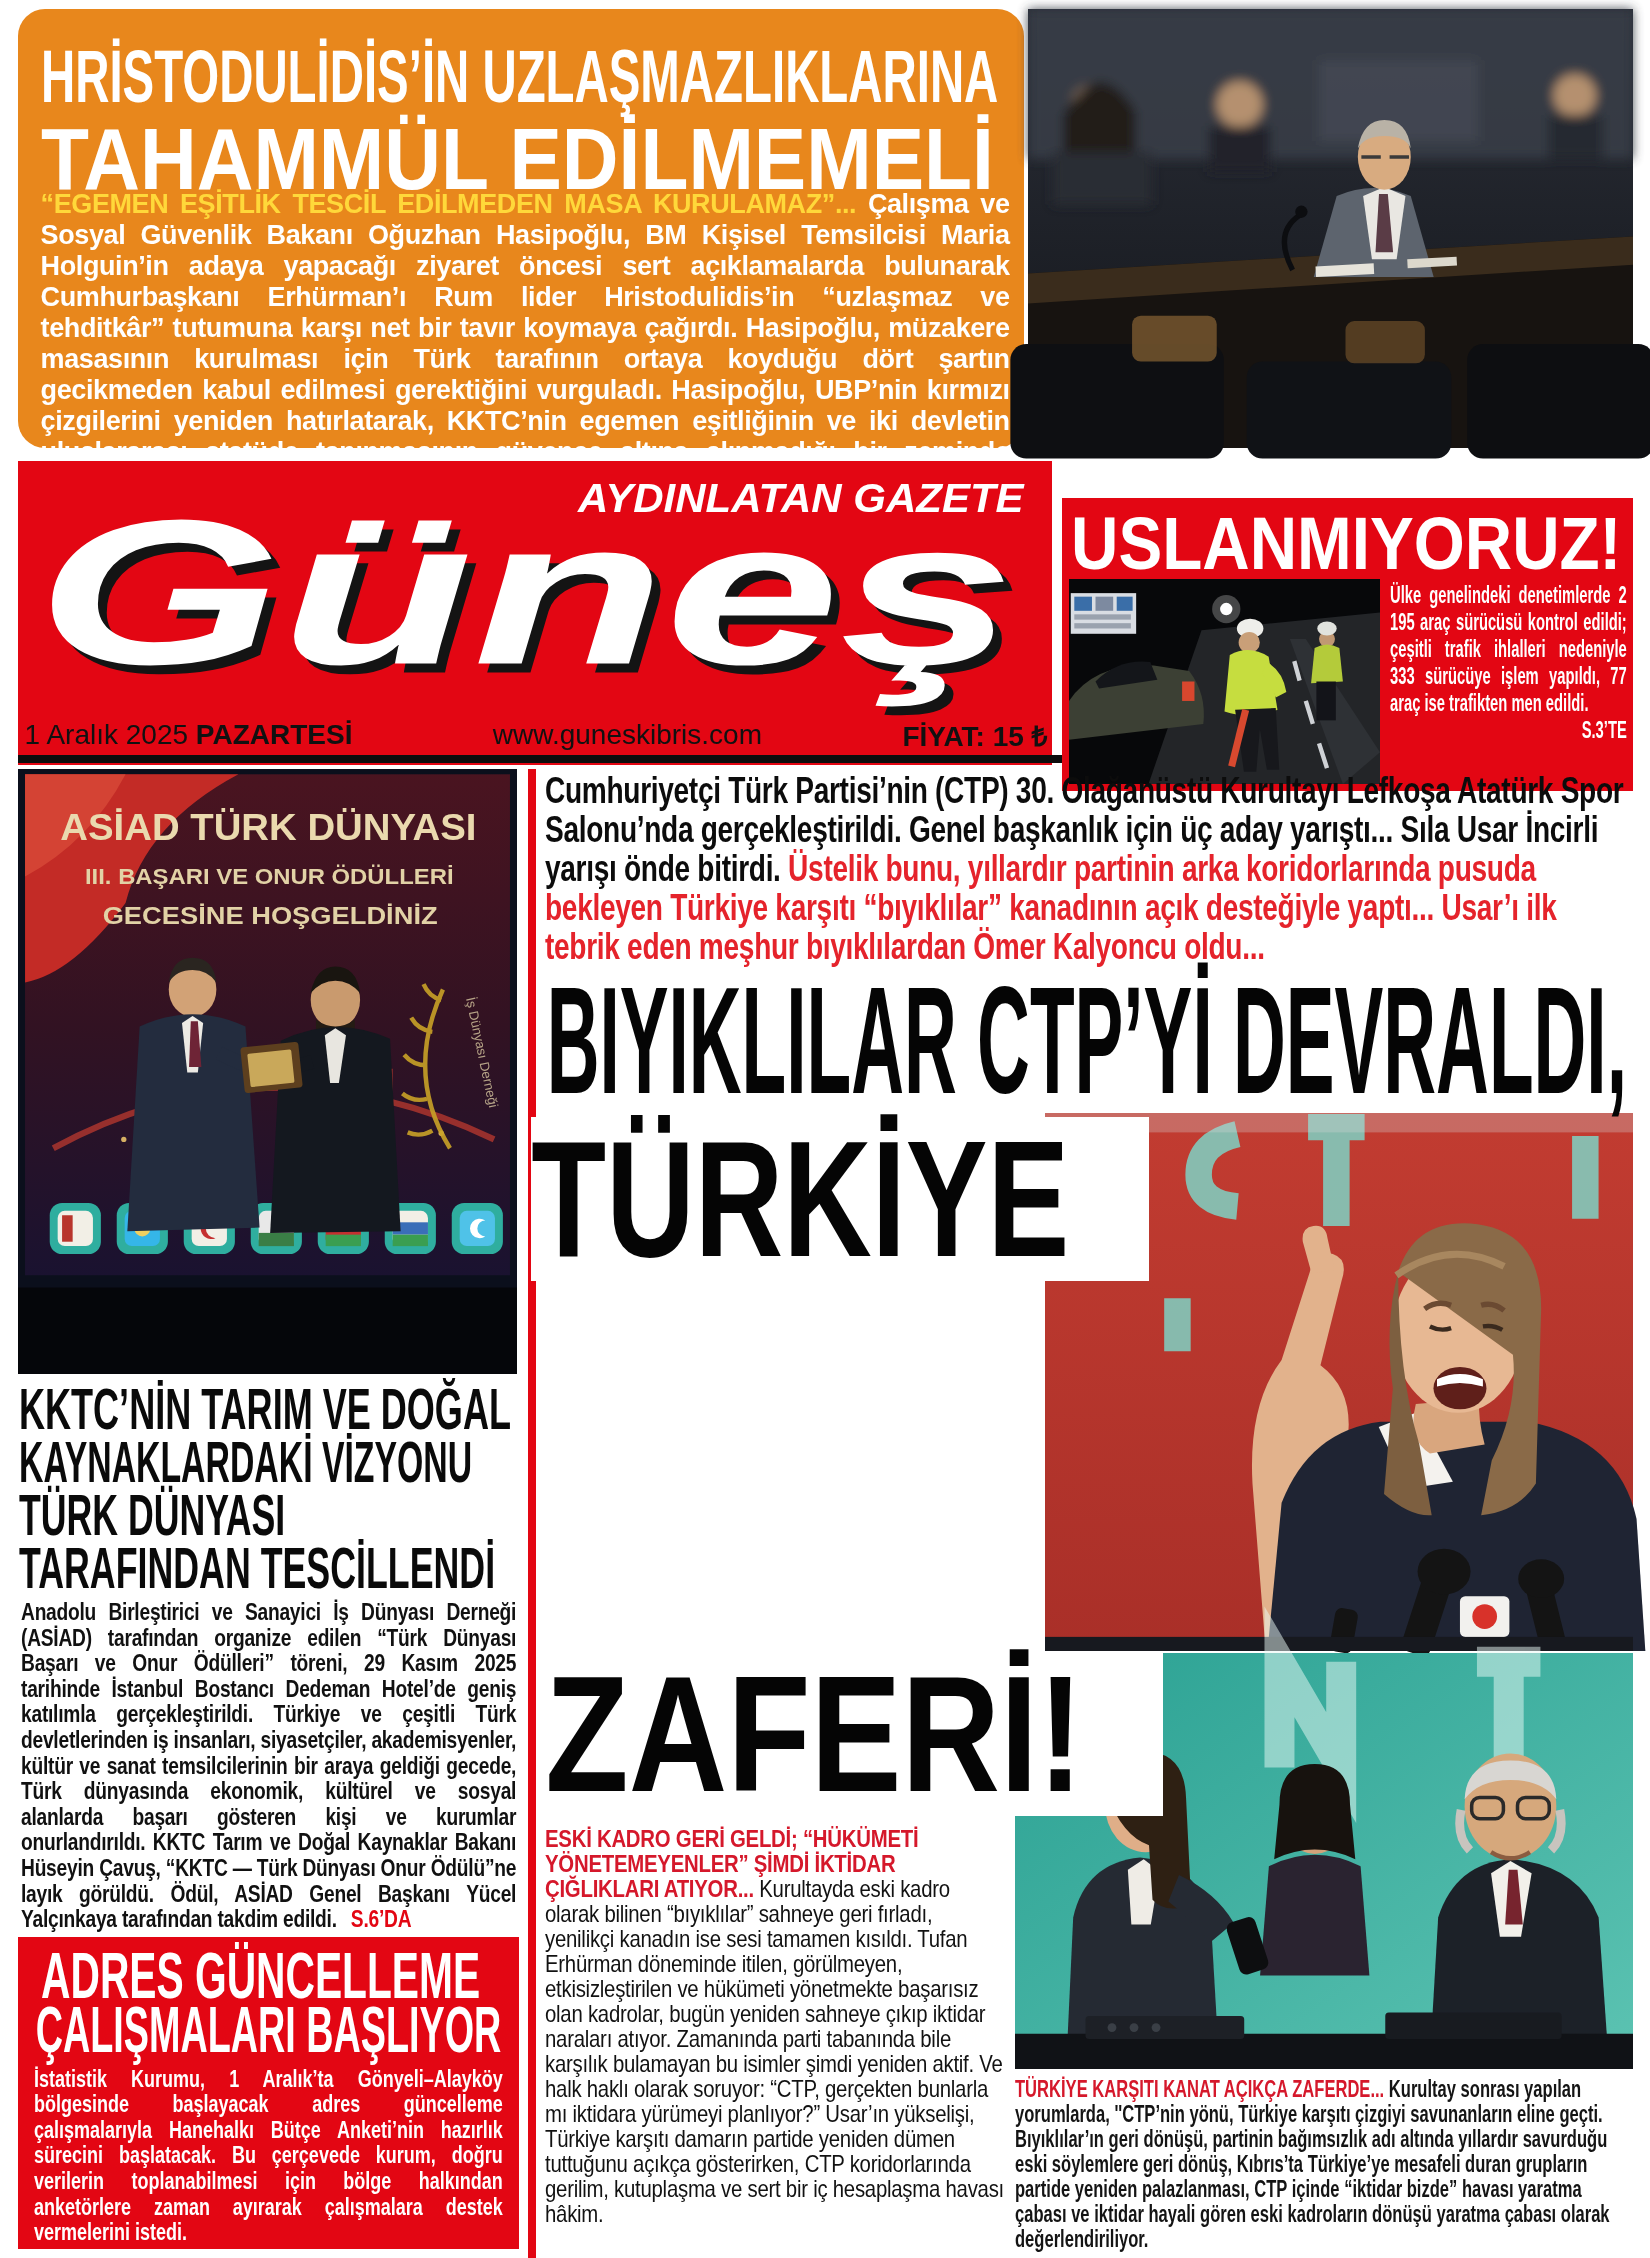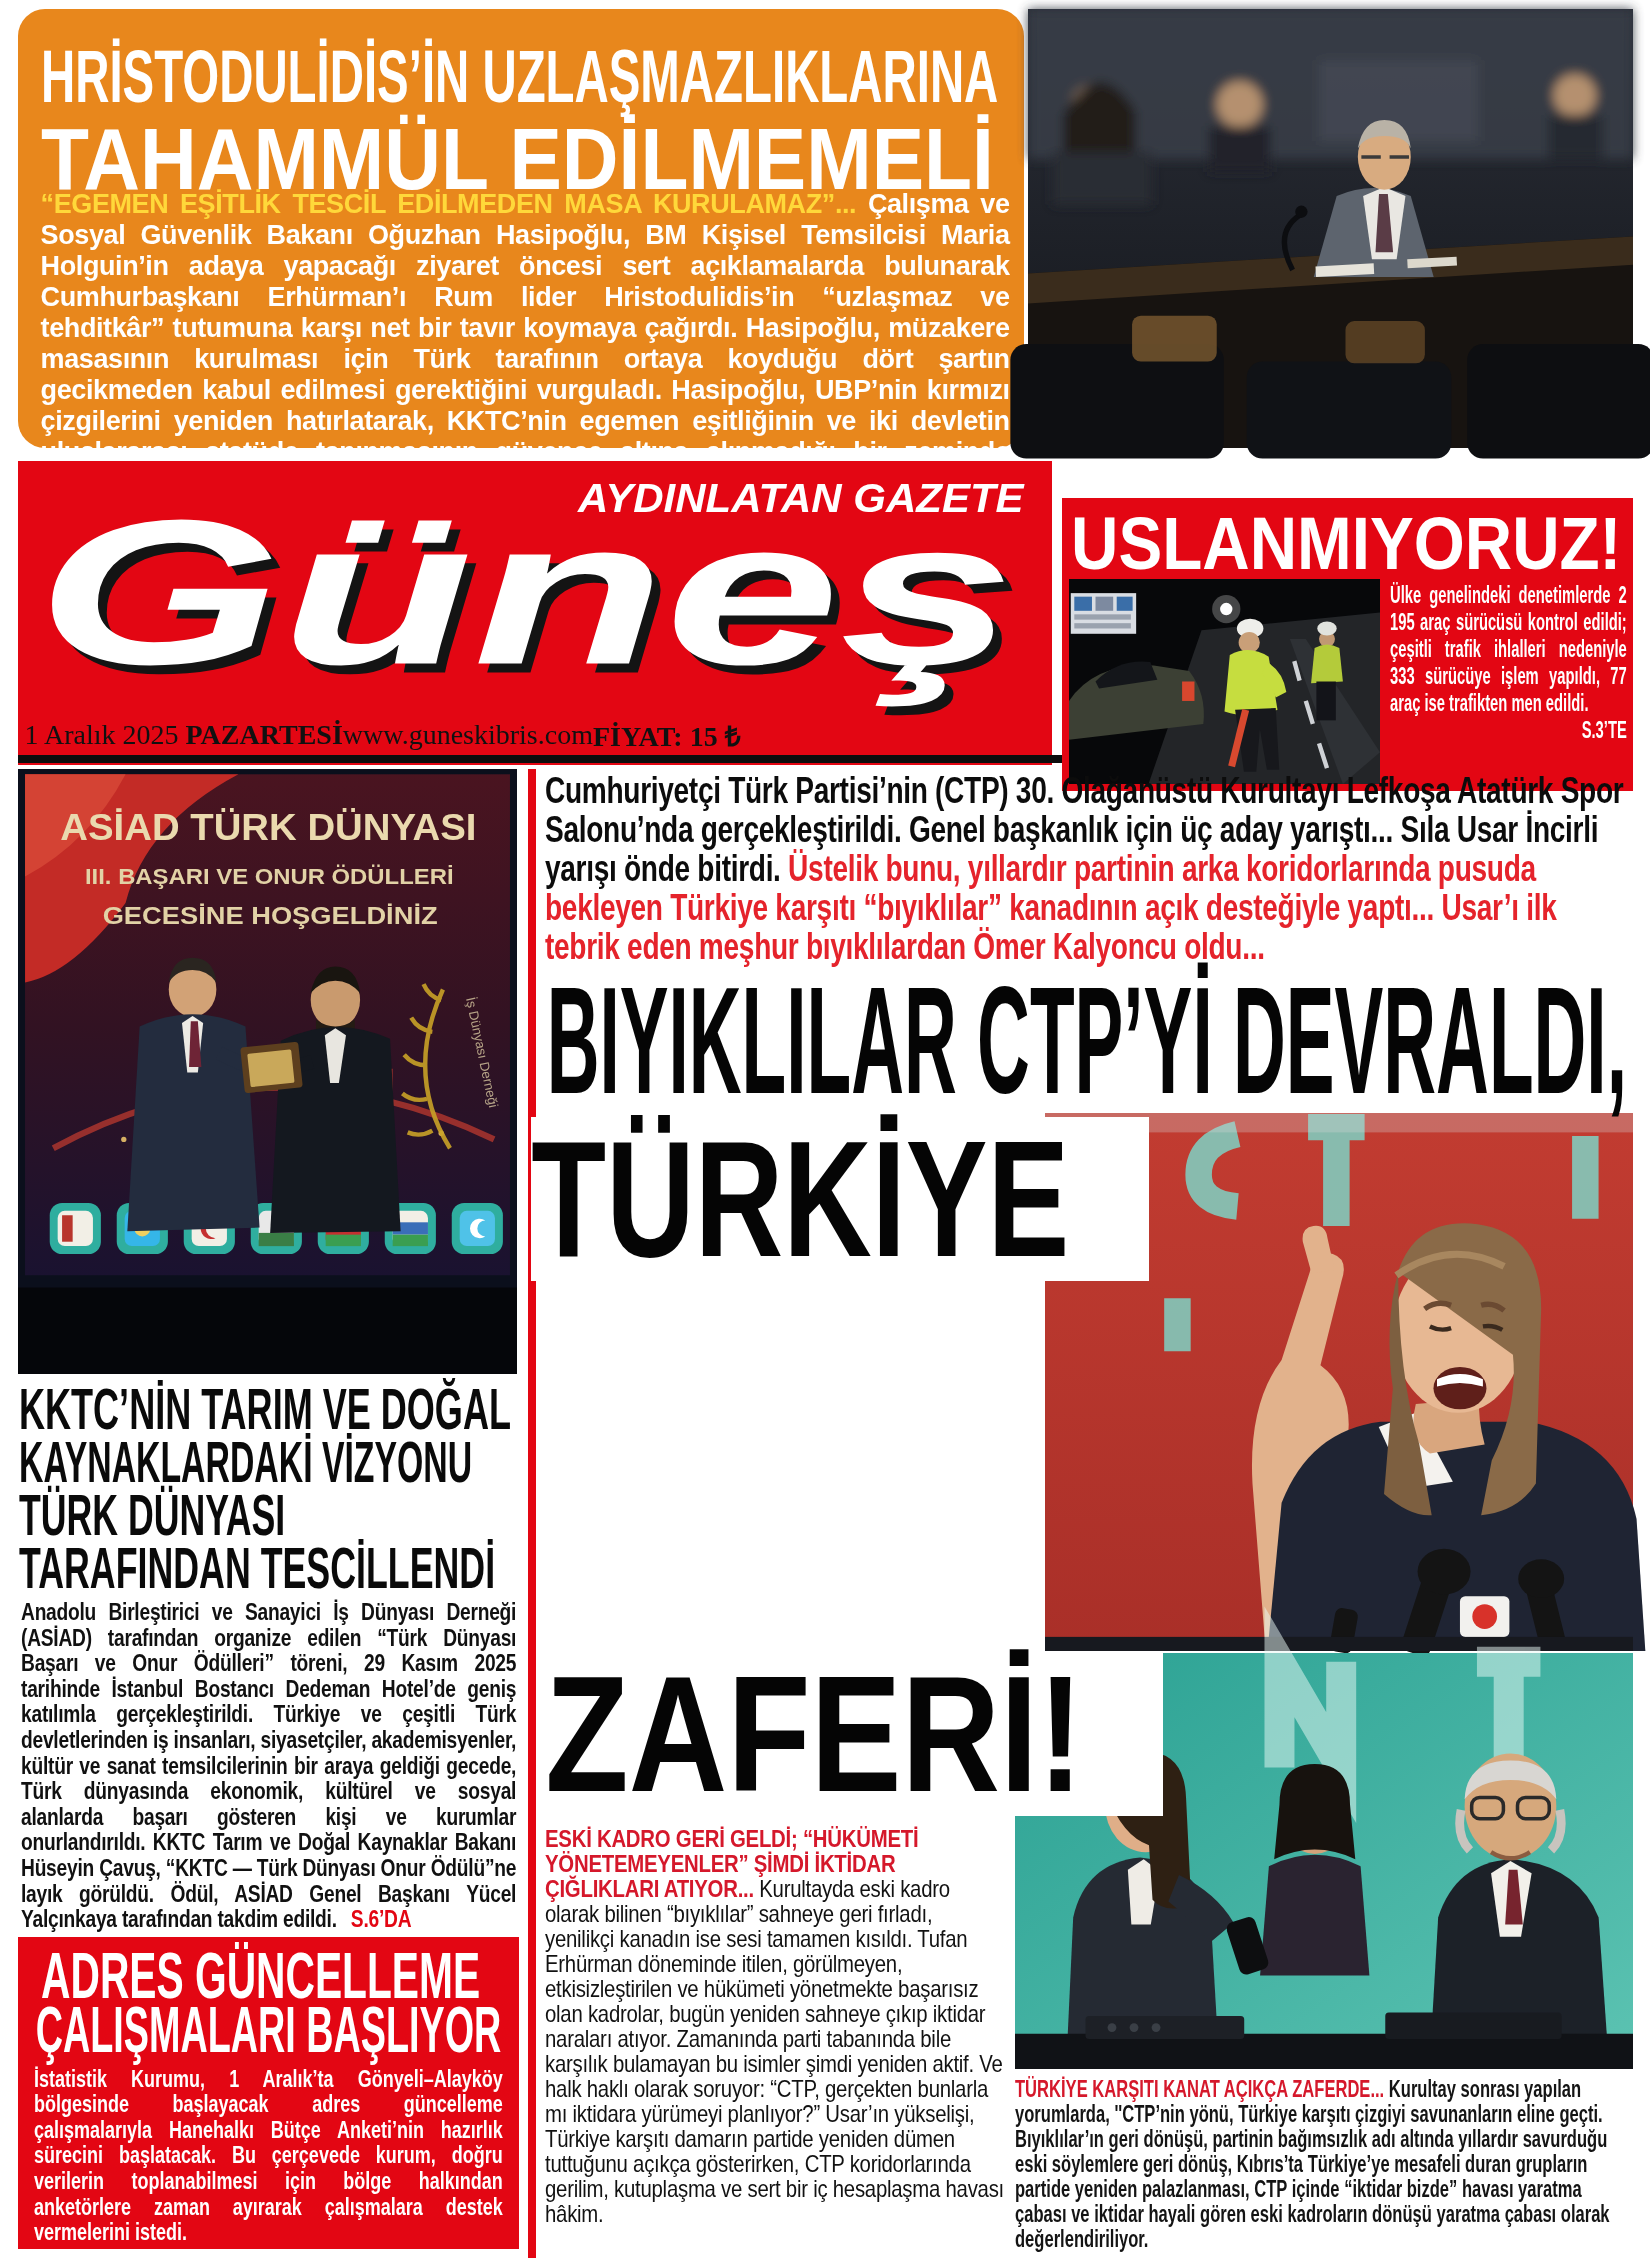--- a/index.html
+++ b/index.html
@@ -78,21 +78,21 @@
   <div class="abs" style="left:17.6px; top:461px; width:1034px; height:304px; background:#e30613;">
     <svg class="abs" style="left:8.8px; top:12.4px;" width="1015" height="240" viewBox="0 0 1150 272">
       <text x="22" y="226" font-size="234" font-weight="bold" font-style="italic" fill="#141414" textLength="1108" lengthAdjust="spacingAndGlyphs">Güneş</text>
       <text x="12" y="216" font-size="234" font-weight="bold" font-style="italic" fill="#ffffff" textLength="1108" lengthAdjust="spacingAndGlyphs">Güneş</text>
     </svg>
     <svg class="abs" style="left:560px; top:12.4px;" width="450" height="48" viewBox="0 0 510 54">
       <text x="0" y="44" font-size="46" font-weight="bold" font-style="italic" fill="#ffffff" textLength="505" lengthAdjust="spacingAndGlyphs">AYDINLATAN GAZETE</text>
     </svg>
   </div>
 
-  <div class="abs" style="left:17.6px; top:716px; width:1037px; height:37px; display:flex; align-items:center; padding:0 7px; color:#111; font-size:28px;font-family:Liberation Serif, serif;">
+  <div class="abs" style="left:17.6px; top:716px; width:1037px; height:37px; display:flex; align-items:center; justify-content:space-between; padding:0 7px; color:#111; font-size:28px;">
     <span><span>1 Aralık 2025</span>&nbsp;<b>PAZARTESİ</b></span>
     <span>www.guneskibris.com</span>
     <b>FİYAT: 15 ₺</b>
   </div>
   <div class="abs" style="left:17.6px; top:755px; width:1615px; height:8px; background:#0d0d0d;"></div>
 
   <div class="abs" style="left:1062px; top:461px; width:571px; height:293px; background:#e30613;margin-top:37px;">
     <svg class="abs" style="left:8.8px; top:7px;" width="554" height="71" viewBox="0 0 628 80">
       <text x="0" y="72" font-size="84" font-weight="bold" fill="#ffffff" textLength="624" lengthAdjust="spacingAndGlyphs">USLANMIYORUZ!</text>
     </svg>

